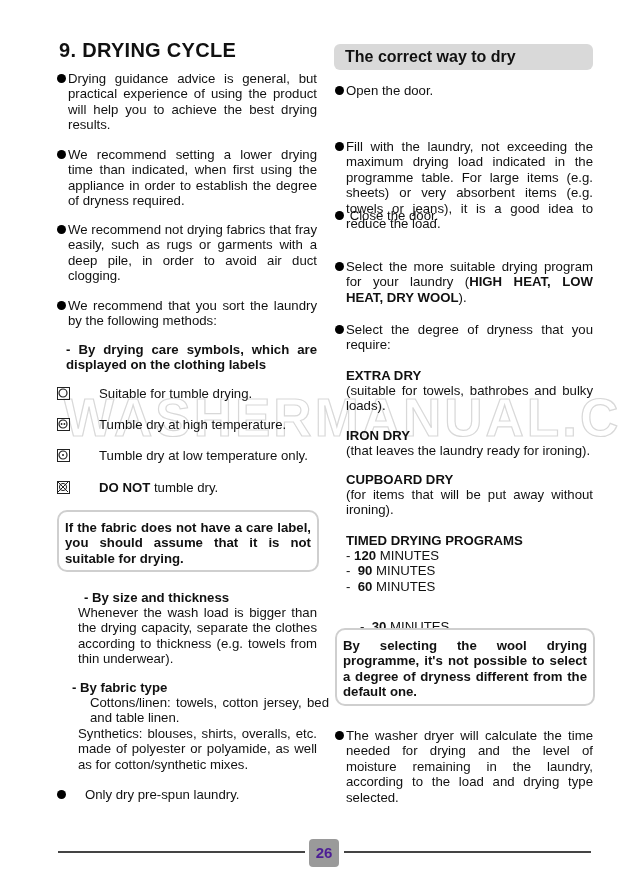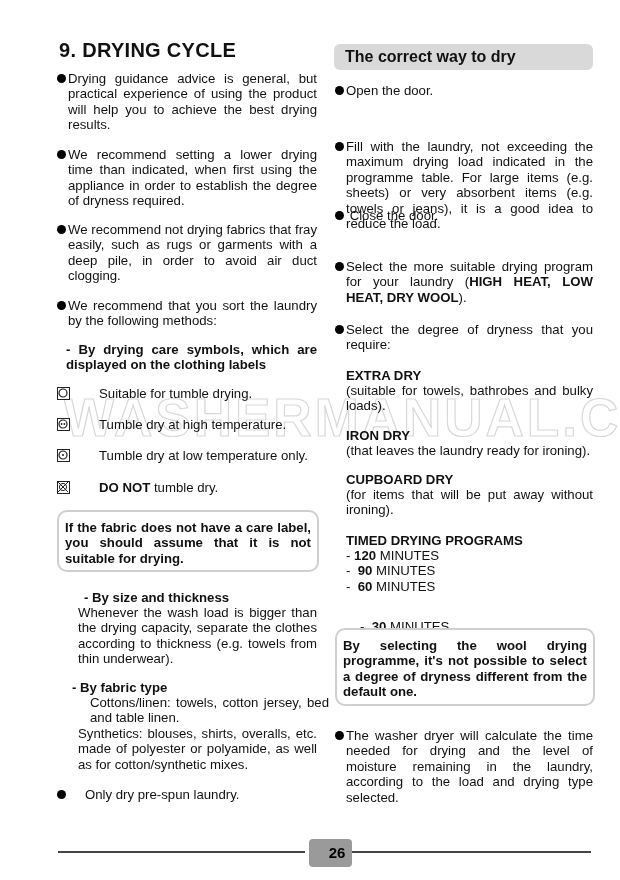--- a/index.html
+++ b/index.html
@@ -16,21 +16,21 @@
   .sym { position:absolute; width:13px; height:13px; border:1.5px solid #222; box-sizing:border-box; }
   .sym svg { position:absolute; left:0; top:0; }
   .note { position:absolute; border:2px solid #cfcfcf; border-radius:10px; padding:8px 6px 10px 6px; box-sizing:border-box;
           font-weight:bold; text-align:justify; background:#fff; }
   .section-head { position:absolute; left:334px; top:44px; width:259px; height:26px; background:#d9d9d9; border-radius:6px;
                   font-weight:bold; font-size:16px; line-height:26px; padding-left:11px; box-sizing:border-box; }
   .watermark { position:absolute; left:64px; top:410px; font-size:53px; font-weight:bold; letter-spacing:3px;
                color:transparent; -webkit-text-stroke:1.2px #cfcfcf; opacity:0.8; white-space:nowrap; }
   .footer-line { position:absolute; top:851px; height:2px; background:#444; }
   .page-num { position:absolute; left:309px; top:839px; width:30px; height:28px; background:#9a9a9a; border-radius:4px;
-              color:#000000; font-weight:bold; font-size:15px; line-height:28px; text-align:center;padding-left:13px; }
+              color:#4c1d95; font-weight:bold; font-size:15px; line-height:28px; text-align:center; }
 </style>
 </head>
 <body>
 
 <div class="watermark">WASHERMANUAL.COM</div>
 
 <div class="abs title">9.  DRYING CYCLE</div>
 
 <div class="bullet" style="left:57px; top:71px; width:260px;">
   <span class="dot"></span>

